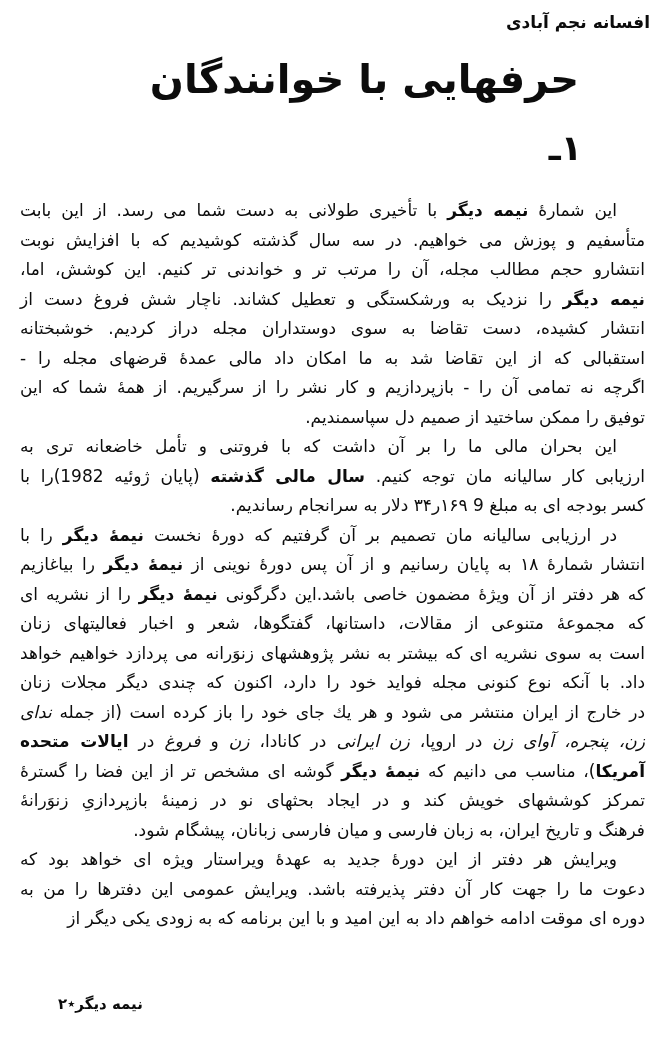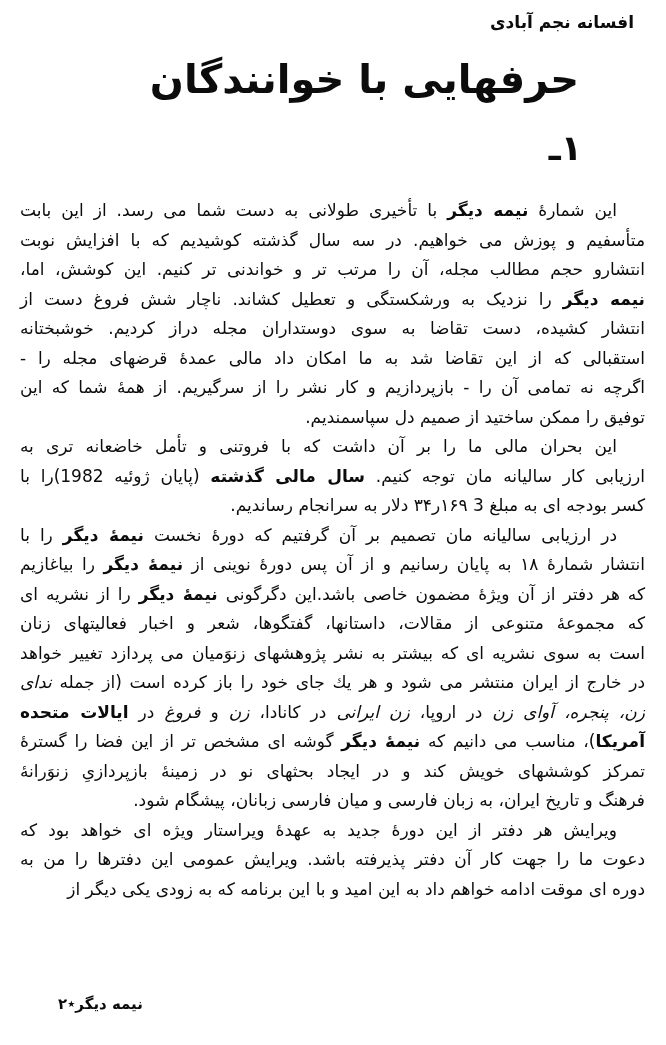--- a/index.html
+++ b/index.html
@@ -13,21 +13,21 @@
     height: 1045px;
     background: #ffffff;
     color: #0c0c0c;
     font-family: "DejaVu Sans", sans-serif;
     direction: rtl;
     overflow: hidden;
   }
   .author {
     position: absolute;
     top: 12px;
-    right: 32px;
+    right: 16px;
     font-size: 17px;
     font-weight: bold;
     white-space: nowrap;
   }
   .title {
     position: absolute;
     top: 52px;
     right: 83px;
     margin: 4px;
     font-size: 40px;
@@ -85,28 +85,29 @@
         <div class="line"><span>انتشارو حجم مطالب مجله، آن را مرتب تر و خواندنی تر کنیم. این کوشش، اما،</span></div>
         <div class="line"><span class="b">نیمه دیگر</span><span> را نزدیک به ورشکستگی و تعطیل کشاند. ناچار شش فروغ دست از</span></div>
         <div class="line"><span>انتشار کشیده، دست تقاضا به سوی دوستداران مجله دراز کردیم. خوشبختانه</span></div>
         <div class="line"><span>استقبالی که از این تقاضا شد به ما امکان داد مالی عمدۀ قرضهای مجله را -</span></div>
         <div class="line"><span>اگرچه نه تمامی آن را - بازپردازیم و کار نشر را از سرگیریم. از همۀ شما که این</span></div>
         <div class="line last"><span>توفیق را ممکن ساختید از صمیم دل سپاسمندیم.</span></div>
       </div>
       <div class="para">
         <div class="line first"><span>این بحران مالی ما را بر آن داشت که با فروتنی و تأمل خاضعانه تری به</span></div>
         <div class="line"><span>ارزیابی کار سالیانه مان توجه کنیم. </span><span class="b">سال مالی گذشته</span><span> (پایان ژوئیه 1982)را با</span></div>
-        <div class="line last"><span>کسر بودجه ای به مبلغ 3 ۱۶۹ر۳۴ دلار به سرانجام رساندیم.</span></div>
+        <div class="line last"><span>کسر بودجه ای به مبلغ 9 ۱۶۹ر۳۴ دلار به سرانجام رساندیم.</span></div>
       </div>
       <div class="para">
         <div class="line first"><span>در ارزیابی سالیانه مان تصمیم بر آن گرفتیم که دورۀ نخست </span><span class="b">نیمۀ دیگر</span><span> را با</span></div>
         <div class="line"><span>انتشار شمارۀ ۱۸ به پایان رسانیم و از آن پس دورۀ نوینی از </span><span class="b">نیمۀ دیگر</span><span> را بیاغازیم</span></div>
         <div class="line"><span>که هر دفتر از آن ویژۀ مضمون خاصی باشد.این دگرگونی </span><span class="b">نیمۀ دیگر</span><span> را از نشریه ای</span></div>
         <div class="line"><span>که مجموعۀ متنوعی از مقالات، داستانها، گفتگوها، شعر و اخبار فعالیتهای زنان</span></div>
-        <div class="line"><span>است به سوی نشریه ای که بیشتر به نشر پژوهشهای زنوَمیان می پردازد تغییر خواهد</span></div>
+        <div class="line"><span>است به سوی نشریه ای که بیشتر به نشر پژوهشهای زنوَرانه می پردازد خواهیم خواهد</span></div>
+        <div class="line"><span>داد. با آنکه نوع کنونی مجله فواید خود را دارد، اکنون که چندی دیگر مجلات زنان</span></div>
         <div class="line"><span>در خارج از ایران منتشر می شود و هر یك جای خود را باز کرده است (از جمله </span><span class="i">ندای</span></div>
         <div class="line"><span class="i">زن، پنجره، آوای زن</span><span> در اروپا، </span><span class="i">زن ایرانی</span><span> در کانادا، </span><span class="i">زن</span><span> و </span><span class="i">فروغ</span><span> در </span><span class="b">ایالات متحده</span></div>
         <div class="line"><span class="b">آمریکا</span><span>)، مناسب می دانیم که </span><span class="b">نیمۀ دیگر</span><span> گوشه ای مشخص تر از این فضا را گسترۀ</span></div>
         <div class="line"><span>تمرکز کوششهای خویش کند و در ایجاد بحثهای نو در زمینۀ بازپردازیِ زنوَرانۀ</span></div>
         <div class="line last"><span>فرهنگ و تاریخ ایران، به زبان فارسی و میان فارسی زبانان، پیشگام شود.</span></div>
       </div>
       <div class="para">
         <div class="line first"><span>ویرایش هر دفتر از این دورۀ جدید به عهدۀ ویراستار ویژه ای خواهد بود که</span></div>
         <div class="line"><span>دعوت ما را جهت کار آن دفتر پذیرفته باشد. ویرایش عمومی این دفترها را من به</span></div>
         <div class="line last"><span>دوره ای موقت ادامه خواهم داد به این امید و با این برنامه که به زودی یکی دیگر از</span></div>

